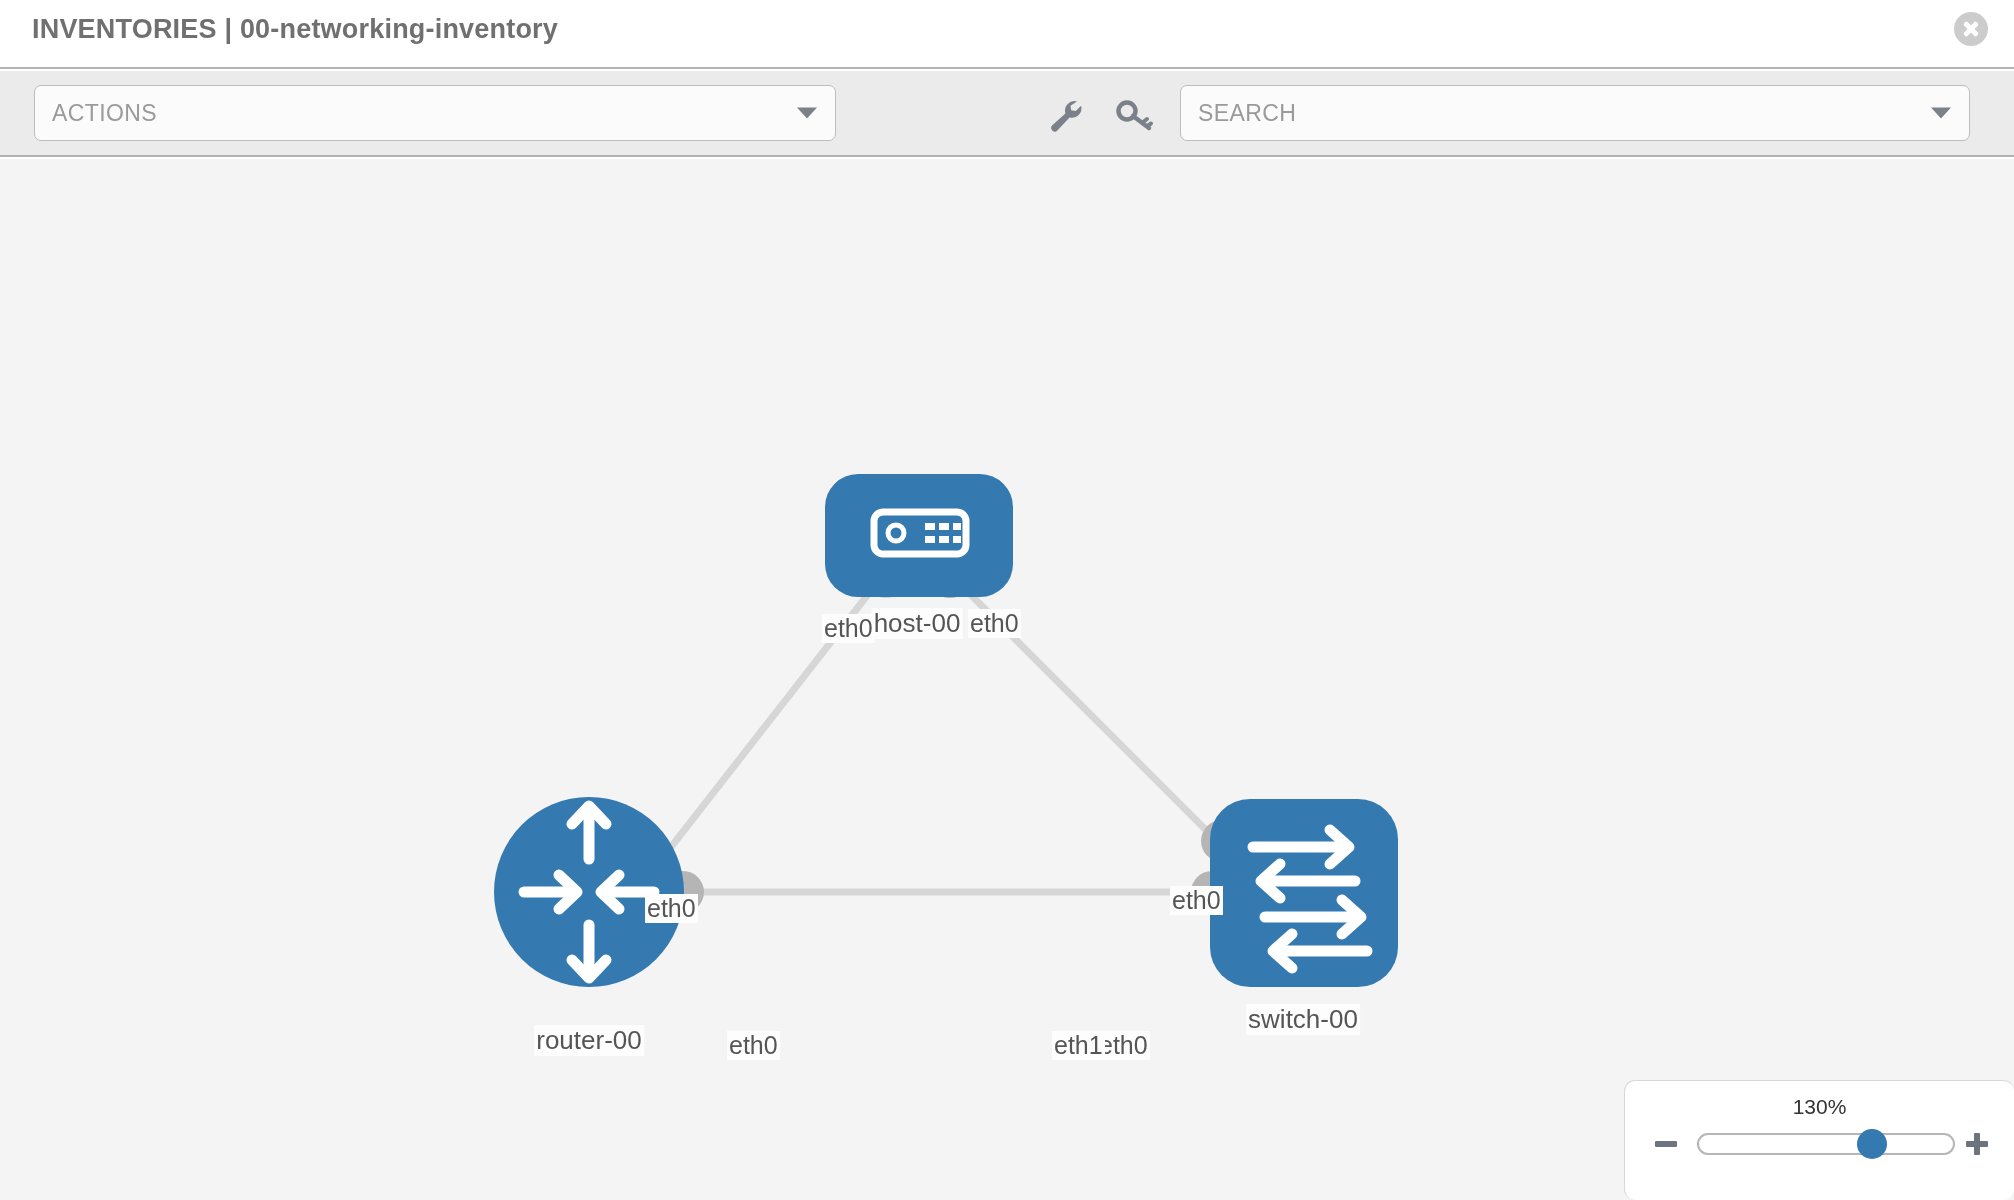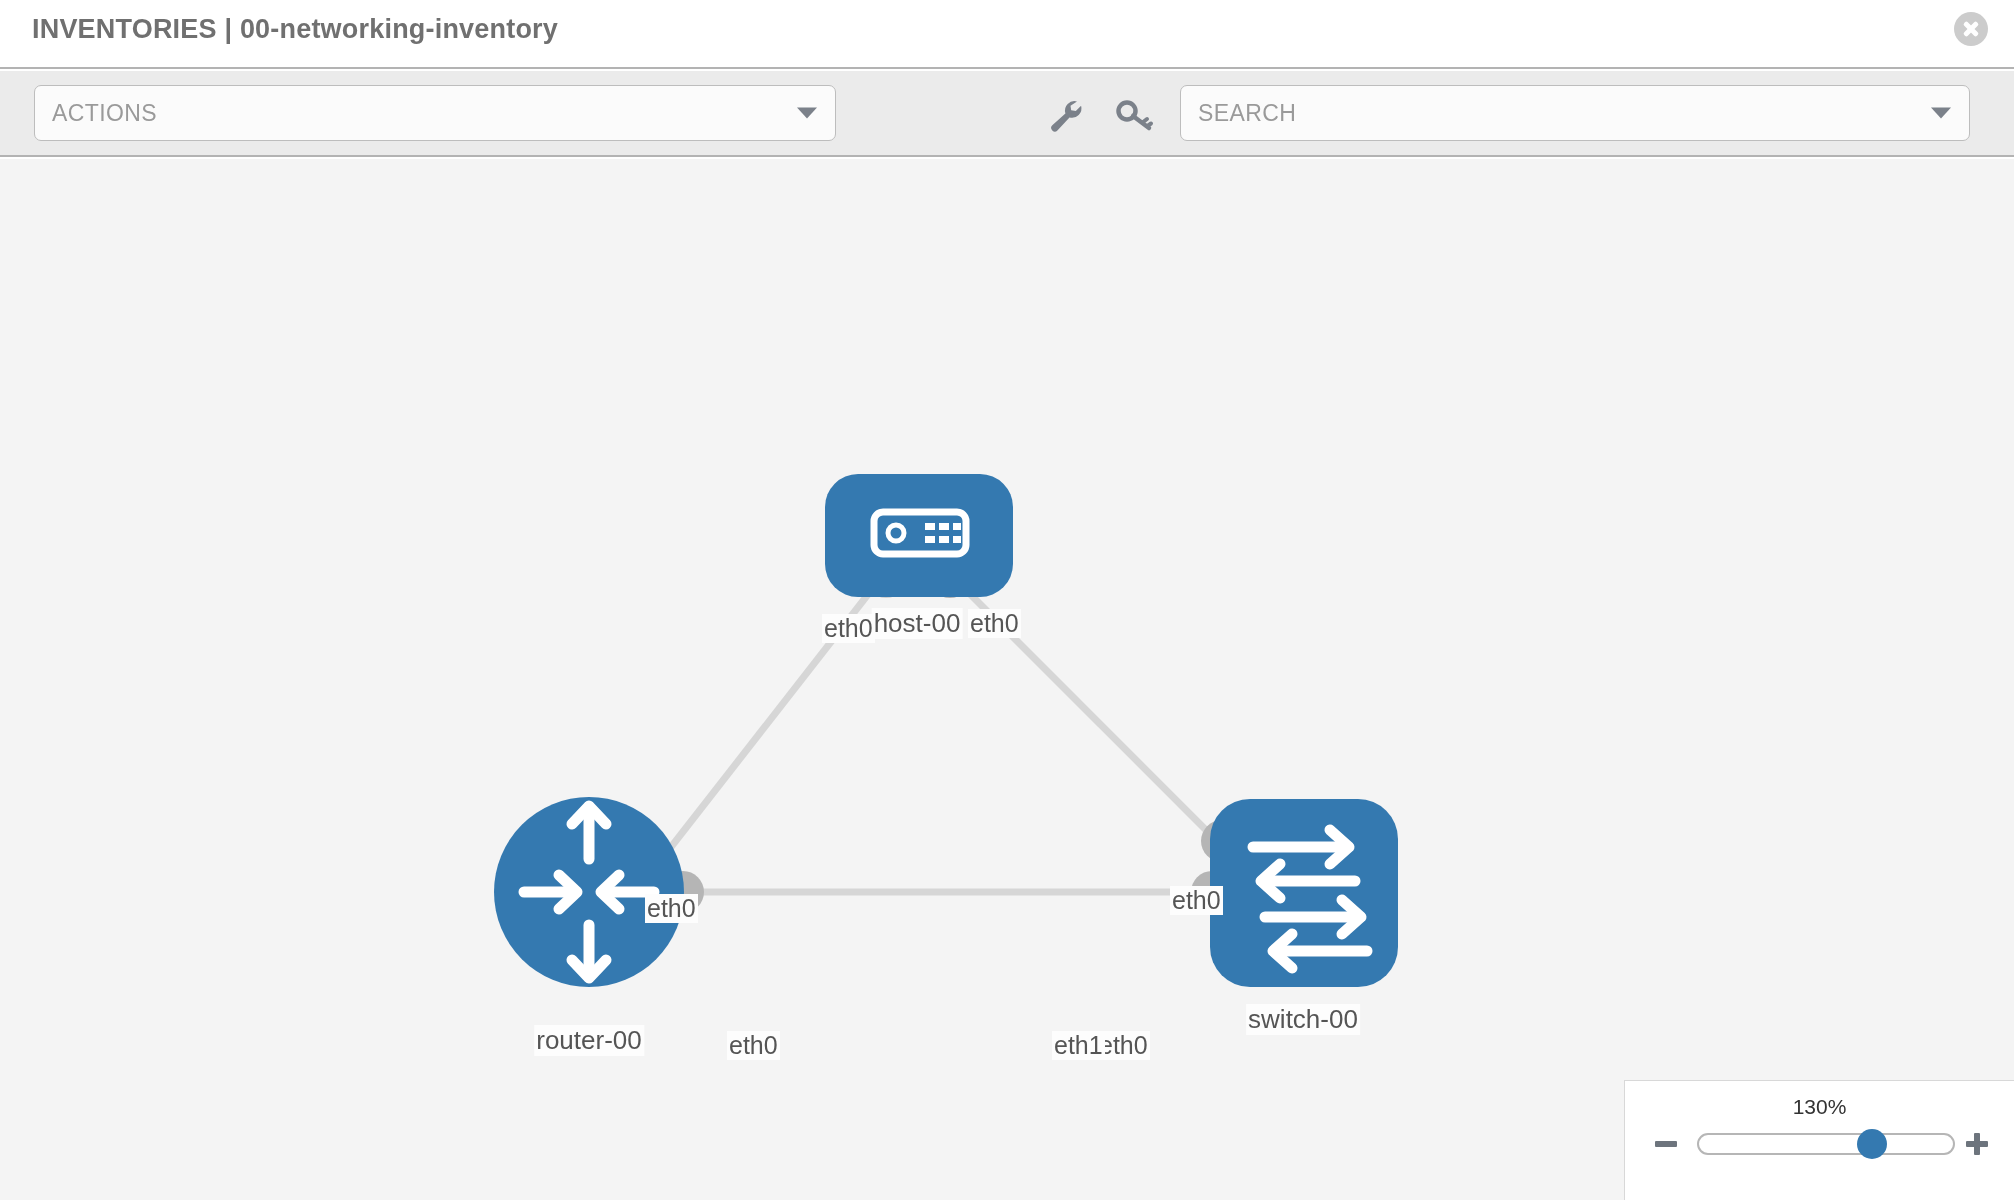--- a/index.html
+++ b/index.html
@@ -156,20 +156,21 @@
   
   .zoom-panel {
     position: absolute;
     right: 0;
     bottom: 0;
     width: 390px;
     height: 120px;
     background: #ffffff;
     border-left: 1px solid #d8d8d8;
     border-top: 1px solid #d8d8d8;
+    border-radius: 11px;
   }
 
   .zoom-value {
     position: absolute;
     top: 14px;
     left: 0;
     width: 100%;
     text-align: center;
     font-size: 21px;
     color: #333333;

